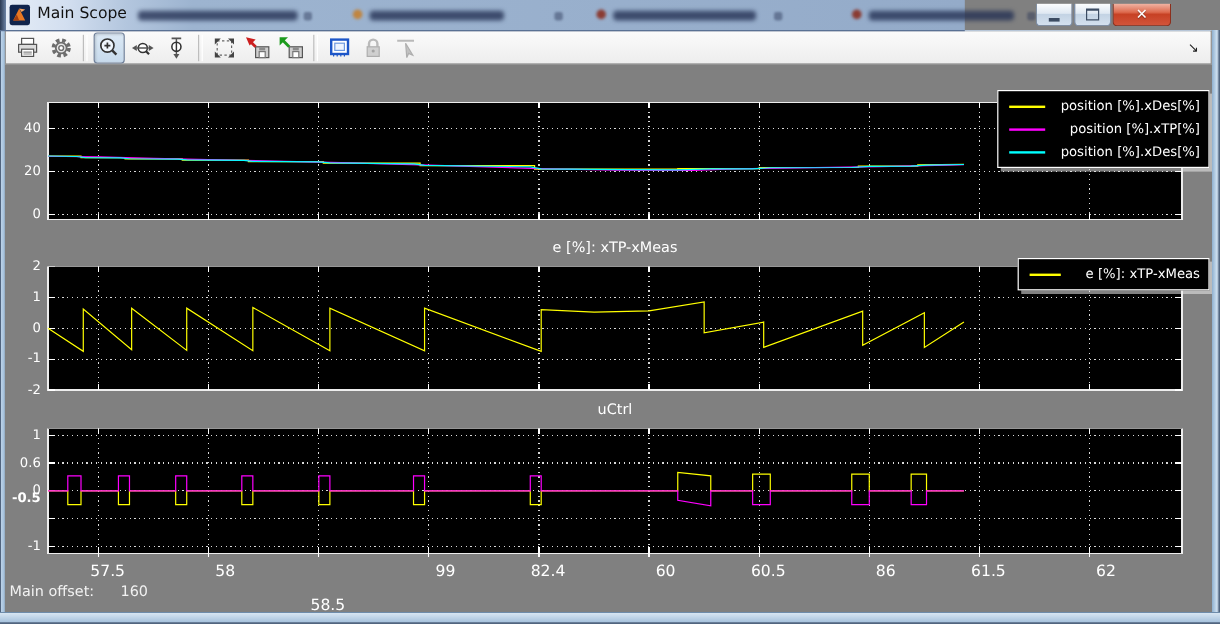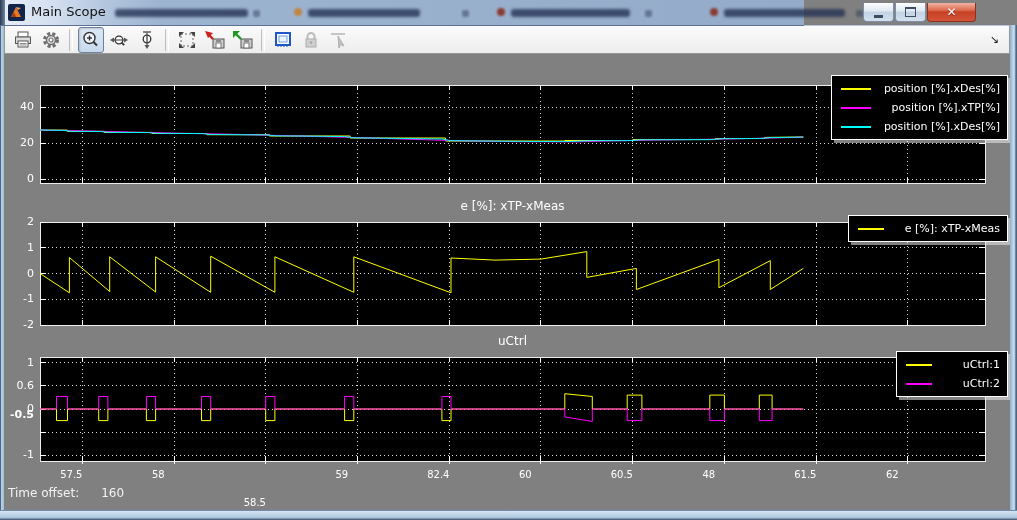--- a/index.html
+++ b/index.html
@@ -48,21 +48,21 @@
   .tool-btn{width:24px;height:24px;display:flex;align-items:center;justify-content:center;border:1px solid transparent;border-radius:3px;margin:0 1px;}
   .tool-btn.pressed{border:1px solid #70819b;background:linear-gradient(#dce9f5,#c7daec);box-shadow:inset 1px 1px 2px rgba(0,0,0,.15);}
   .tool-btn.disabled{opacity:.55;filter:grayscale(1);}
   .tool-sep{width:2px;height:22px;margin:0 4px;border-left:1px solid #bdbdbd;border-right:1px solid #fff;}
   .overflow-arrow{position:absolute;right:10px;top:7px;font-size:11px;color:#222;}
   
   .scope-canvas{position:absolute;left:0;top:54px;width:1017px;height:456px;background:#808080;z-index:10;}
   .plot-title{position:absolute;left:40px;width:945px;text-align:center;font-size:12px;color:#fff;}
   .plot-svg{position:absolute;left:0;}
   .ytick-label{position:absolute;width:32px;left:2px;text-align:right;font-size:11px;color:#fff;}
-  .xtick-label{position:absolute;width:44px;text-align:left;font-size:10px;color:#fff;}
+  .xtick-label{position:absolute;width:44px;text-align:right;font-size:13px;color:#fff;}
   .legend{position:absolute;background:#000;border:1px solid #fff;box-shadow:3px 3px 0 rgba(235,235,235,.55);box-sizing:border-box;padding:3px 7px 3px 9px;z-index:20;}
   .legend-row{display:flex;align-items:center;height:19px;}
   .legend-sample{height:0;border-top:2px solid;flex:0 0 auto;}
   .legend-label{margin-left:auto;font-size:11px;color:#fff;white-space:nowrap;}
   .statusbar{position:absolute;left:8px;top:432px;font-size:12px;color:#f2f2f2;}
   .statusbar .val{margin-left:22px;}
 </style>
 </head>
 <body>
 
@@ -197,21 +197,21 @@
     <svg width="20" height="20" viewBox="0 0 20 20">
       <line x1="2" y1="4" x2="16" y2="4" stroke="#888" stroke-width="1.6"></line>
       <polygon points="9,6 15,16 11.5,14.5 10,18" fill="#9a9a9a" stroke="#777"></polygon>
     </svg>
   </div>
   <span class="overflow-arrow">↘</span>
 </div>
 
 <div class="scope-canvas" id="canvas">
   <div class="statusbar">
-    <span>Time offset:</span><span class="val">160</span>
+    <span>Main offset:</span><span class="val">160</span>
   </div>
     <svg width="1017" height="108" class="plot-svg" style="top: 31px;">
       <rect x="40" y="0" width="945" height="98" fill="#000" stroke="#ededed" shape-rendering="crispEdges"></rect>
       <line x1="82.2" y1="0" x2="82.2" y2="98" stroke="#fff" stroke-dasharray="1 3" opacity="0.85" shape-rendering="crispEdges"></line>
       <line x1="82.2" y1="0" x2="82.2" y2="5" stroke="#fff" shape-rendering="crispEdges"></line>
       <line x1="82.2" y1="98" x2="82.2" y2="93" stroke="#fff" shape-rendering="crispEdges"></line>
       <line x1="174.0" y1="0" x2="174.0" y2="98" stroke="#fff" stroke-dasharray="1 3" opacity="0.85" shape-rendering="crispEdges"></line>
       <line x1="174.0" y1="0" x2="174.0" y2="5" stroke="#fff" shape-rendering="crispEdges"></line>
       <line x1="174.0" y1="98" x2="174.0" y2="93" stroke="#fff" shape-rendering="crispEdges"></line>
       <line x1="265.7" y1="0" x2="265.7" y2="98" stroke="#fff" stroke-dasharray="1 3" opacity="0.85" shape-rendering="crispEdges"></line>
@@ -379,34 +379,24 @@
       <polyline points="40.0,52.0 56.5,52.0 56.5,39.5 67.5,39.5 67.5,52.0 98.7,52.0 98.7,39.5 107.9,39.5 107.9,52.0 146.4,52.0 146.4,39.5 155.6,39.5 155.6,52.0 201.5,52.0 201.5,39.5 210.7,39.5 210.7,52.0 265.7,52.0 265.7,39.5 274.9,39.5 274.9,52.0 344.6,52.0 344.6,39.5 353.8,39.5 353.8,52.0 441.9,52.0 441.9,39.5 451.0,39.5 451.0,52.0 564.8,52.0 564.8,59.9 592.3,64.5 592.3,52.0 627.2,52.0 627.2,63.6 641.9,63.6 641.9,52.0 709.8,52.0 709.8,63.6 724.4,63.6 724.4,52.0 759.3,52.0 759.3,63.6 772.1,63.6 772.1,52.0 803.3,52.0" fill="none" stroke="#ff00ff" stroke-width="1"></polyline>
     </svg>
     <div class="ytick-label" style="top: 394.429px;">-1</div>
     <div class="ytick-label" style="top: 354px; font-weight: bold;">-0.5</div>
     <div class="ytick-label" style="top: 348px;">0</div>
     <div class="ytick-label" style="top: 324.786px;">0.6</div>
     <div class="ytick-label" style="top: 301.571px;">1</div>
     <div class="xtick-label" style="top: 415px; left: 60.2039px;">57.5</div>
     <div class="xtick-label" style="top: 415px; left: 151.951px;">58</div>
     <div class="xtick-label" style="top: 415px; left: 243.699px; margin-top: 28px;">58.5</div>
-    <div class="xtick-label" style="top: 415px; left: 335.447px;">59</div>
+    <div class="xtick-label" style="top: 415px; left: 335.447px;">99</div>
     <div class="xtick-label" style="top: 415px; left: 427.194px;">82.4</div>
     <div class="xtick-label" style="top: 415px; left: 518.942px;">60</div>
     <div class="xtick-label" style="top: 415px; left: 610.689px;">60.5</div>
-    <div class="xtick-label" style="top: 415px; left: 702.437px;">48</div>
+    <div class="xtick-label" style="top: 415px; left: 702.437px;">86</div>
     <div class="xtick-label" style="top: 415px; left: 794.184px;">61.5</div>
     <div class="xtick-label" style="top: 415px; left: 885.932px;">62</div>
-    <div class="legend" style="left: 896px; top: 297px; width: 112px;">
-      <div class="legend-row">
-        <div class="legend-sample" style="border-top-color: rgb(255, 255, 0); width: 26px;"></div>
-        <div class="legend-label">uCtrl:1</div>
-      </div>
-      <div class="legend-row">
-        <div class="legend-sample" style="border-top-color: rgb(255, 0, 255); width: 26px;"></div>
-        <div class="legend-label">uCtrl:2</div>
-      </div>
-    </div>
   </div>
 
 <div class="edge-left"></div>
 <div class="edge-right"></div>
 <div class="edge-bottom"></div>
 
 </body></html>

